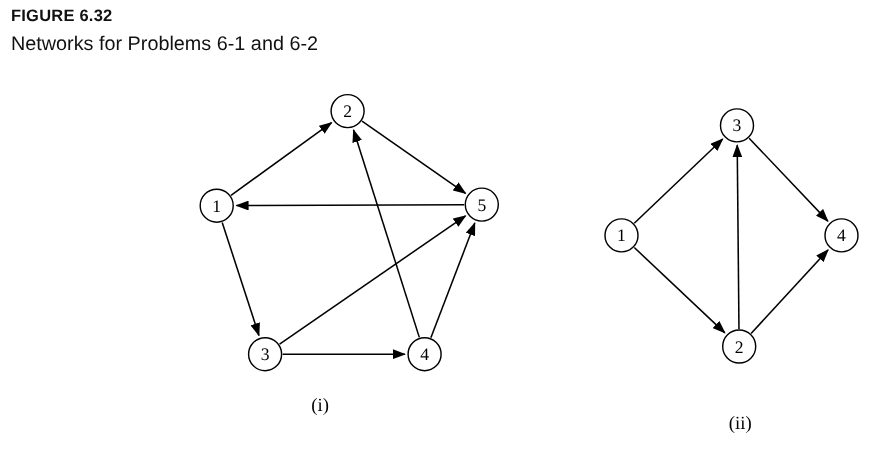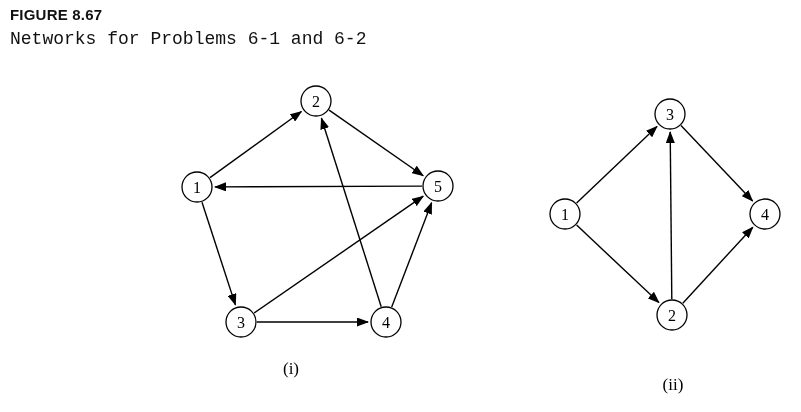--- a/index.html
+++ b/index.html
@@ -21,21 +21,21 @@
     font-family: "Liberation Sans", sans-serif;
     font-weight: bold;
     font-size: 15px;
     letter-spacing: 0.2px;
     color: #111111;
   }
   .figure-caption {
     position: absolute;
     left: 10px;
     top: 29px;
-    font-family: Liberation Mono, monospace;
+    font-family: Liberation Sans, sans-serif;
     font-size: 18px;
     color: #111111;
   }
   svg#graph-svg {
     position: absolute;
     left: 0;
     top: 0;
   }
   .edge {
     stroke: #000000;
@@ -54,21 +54,21 @@
   }
   .graph-caption {
     font-family: "Liberation Serif", serif;
     font-size: 17px;
     fill: #000000;
   }
 </style>
 </head>
 <body>
 
-<div class="figure-label">FIGURE 8.67</div>
+<div class="figure-label">FIGURE 6.32</div>
 
 <div class="figure-caption">Networks for Problems 6-1 and 6-2</div>
 
 <svg id="graph-svg" width="801" height="412" viewBox="0 0 801 412" xmlns="http://www.w3.org/2000/svg">
   <defs>
     <marker id="arrowhead" viewBox="0 0 12 9" refX="11" refY="4.5" markerWidth="12" markerHeight="9" markerUnits="userSpaceOnUse" orient="auto">
       <path d="M0,0 L12,4.5 L0,9 z" fill="#000000"></path>
     </marker>
   </defs>
 <line x1="210.0" y1="177.6" x2="301.4" y2="111.5" class="edge" marker-end="url(#arrowhead)"></line>

